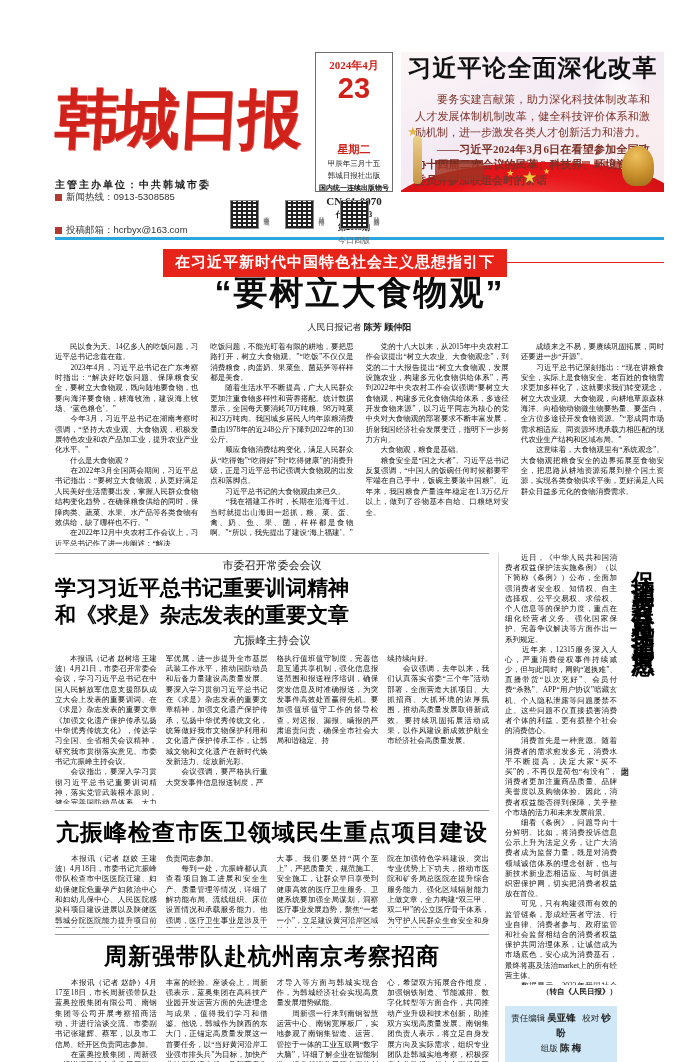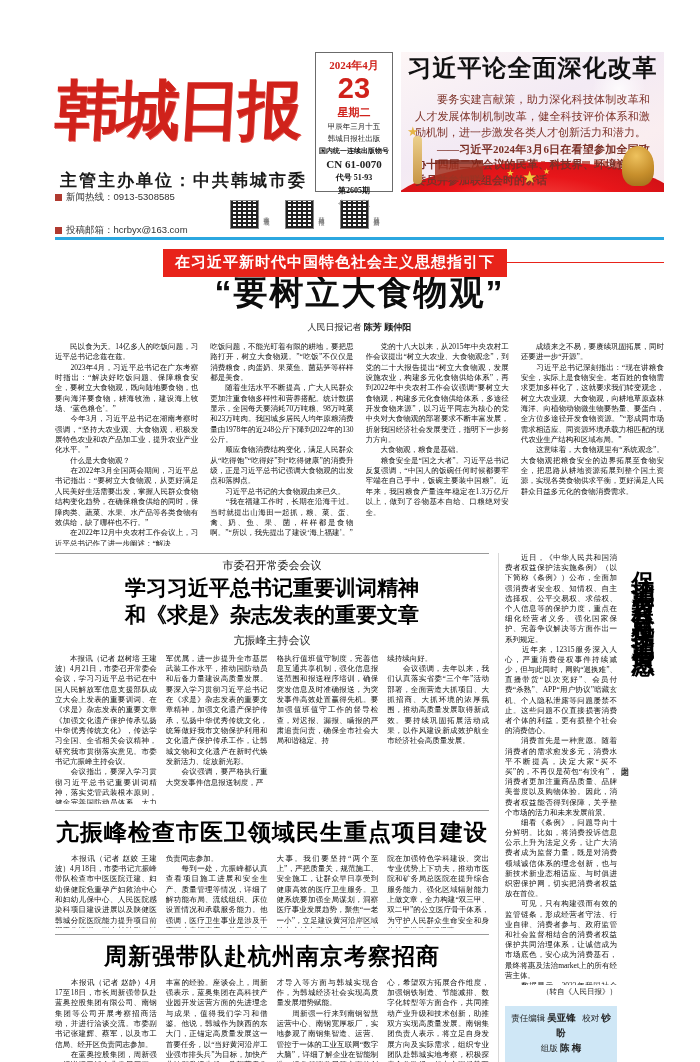--- a/index.html
+++ b/index.html
@@ -10,27 +10,27 @@
   }
   .page{position:absolute;inset:0;padding:52px 36px 0 55px;box-sizing:border-box;}
 
   
   .header{display:flex;gap:8px;height:140px;}
   .mast{width:252px;display:flex;flex-direction:column;justify-content:flex-end;}
   .mast-title{
     font-size:64px;font-weight:bold;color:#d0221b;letter-spacing:-3px;
     transform:skewX(-3deg);line-height:1.5;white-space:nowrap;text-shadow:1px 1px 0 #e2574f;
   }
-  .mast-sub{font-size:17px;font-weight:bold;letter-spacing:2px;text-align:right;margin-top:10px;}
+  .mast-sub{font-size:10px;font-weight:bold;letter-spacing:2px;text-align:left;margin-top:10px;}
 
   .date-box{width:78px;border:1px solid #6b6b6b;box-sizing:border-box;text-align:center;
     padding:5px 2px 3px;display:flex;flex-direction:column;gap:2px;}
   .d-ym{color:#d0221b;font-size:11px;font-weight:bold;}
   .d-day{color:#d0221b;font-size:29px;font-weight:900;line-height:.95;font-family:"Liberation Sans","DejaVu Sans",sans-serif;}
-  .d-week{color:#d0221b;font-size:11px;font-weight:bold;}
+  .d-week{color:#d0221b;font-size:11px;font-weight:bold;margin-top:37px;}
   .d-s{font-size:7.5px;color:#222;}
   .d-b{font-size:7px;color:#111;font-weight:bold;}
   .d-n{font-size:11px;color:#222;font-weight:bold;}
   .d-nb{font-size:8px;color:#111;font-weight:bold;}
   .d-g{font-size:8px;color:#666;}
 
   
   .promo{flex:1;position:relative;overflow:hidden;
     background:linear-gradient(155deg,#fdf6f6 0%,#f3eaf4 45%,#faeef0 75%,#f6e9ee 100%);}
   .promo-glow{position:absolute;right:18px;top:10px;width:54px;height:54px;border-radius:50%;
@@ -87,35 +87,35 @@
   .cols{display:flex;gap:12px;margin-top:8px;}
   .col{flex:1;font-size:7.5px;line-height:1.38;text-align:justify;white-space:pre-line;
     overflow:hidden;color:#101010;}
   .lead-cols .col{height:204px;}
 
   
   .bottom{display:flex;gap:9px;margin-top:7px;}
   .left-stack{width:440px;}
   .section{border-top:1px solid #9a9a9a;padding-top:4px;}
   .kicker{text-align:center;font-size:11px;font-family:"Liberation Sans","DejaVu Sans",sans-serif;color:#111;}
-  .m-headline{text-align:center;font-size:21px;font-weight:bold;line-height:1.3;margin-top:2px;color:#000;}
+  .m-headline{text-align:left;font-size:21px;font-weight:bold;line-height:1.3;margin-top:2px;color:#000;}
   .m-subhead{text-align:center;font-size:11px;margin-top:3px;color:#222;}
   .sec-cols{gap:9px;margin-top:6px;}
   .meeting-cols .col{height:150px;}
   .h-headline{text-align:center;font-size:23px;font-weight:900;letter-spacing:1px;margin-top:2px;color:#000;}
   .health-cols .col{height:74px;}
   .trip-cols .col{height:104px;}
   .mt6{margin-top:6px;}
 
   
   .commentary{flex:1;display:flex;position:relative;padding-left:6px;border-left:1px solid #d8d8d8;}
   .comm-left{width:112px;display:flex;flex-direction:column;}
   .comm-body{font-size:7.5px;line-height:1.36;text-align:justify;white-space:pre-line;
     height:432px;overflow:hidden;color:#101010;}
-  .comm-attr{font-size:7.5px;font-weight:normal;text-align:right;margin-top:2px;}
+  .comm-attr{font-size:7.5px;font-weight:bold;text-align:right;margin-top:2px;}
   .footer-box{margin-top:9px;background:#cfe7f6;padding:5px 4px;text-align:center;
     font-size:8.5px;color:#222;line-height:1.6;}
   .footer-box b{font-size:9.5px;}
   .comm-strip{width:42px;margin-left:5px;position:relative;display:flex;justify-content:center;}
   .comm-title{writing-mode:vertical-rl;font-size:23px;font-weight:bold;letter-spacing:6px;
     height:452px;color:#000;}
   .comm-author{position:absolute;left:-4px;top:208px;writing-mode:vertical-rl;font-size:8px;color:#333;}
 </style>
 </head>
 <body>

